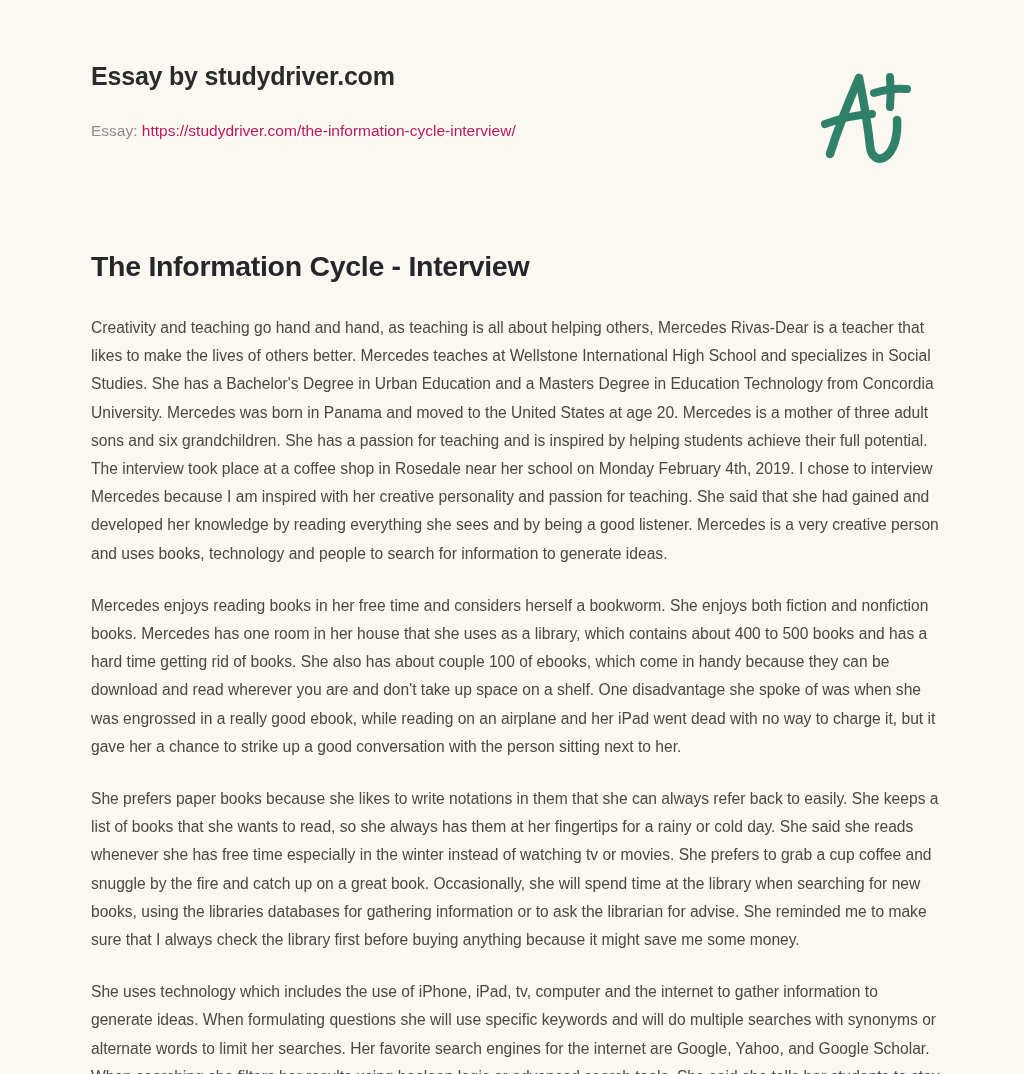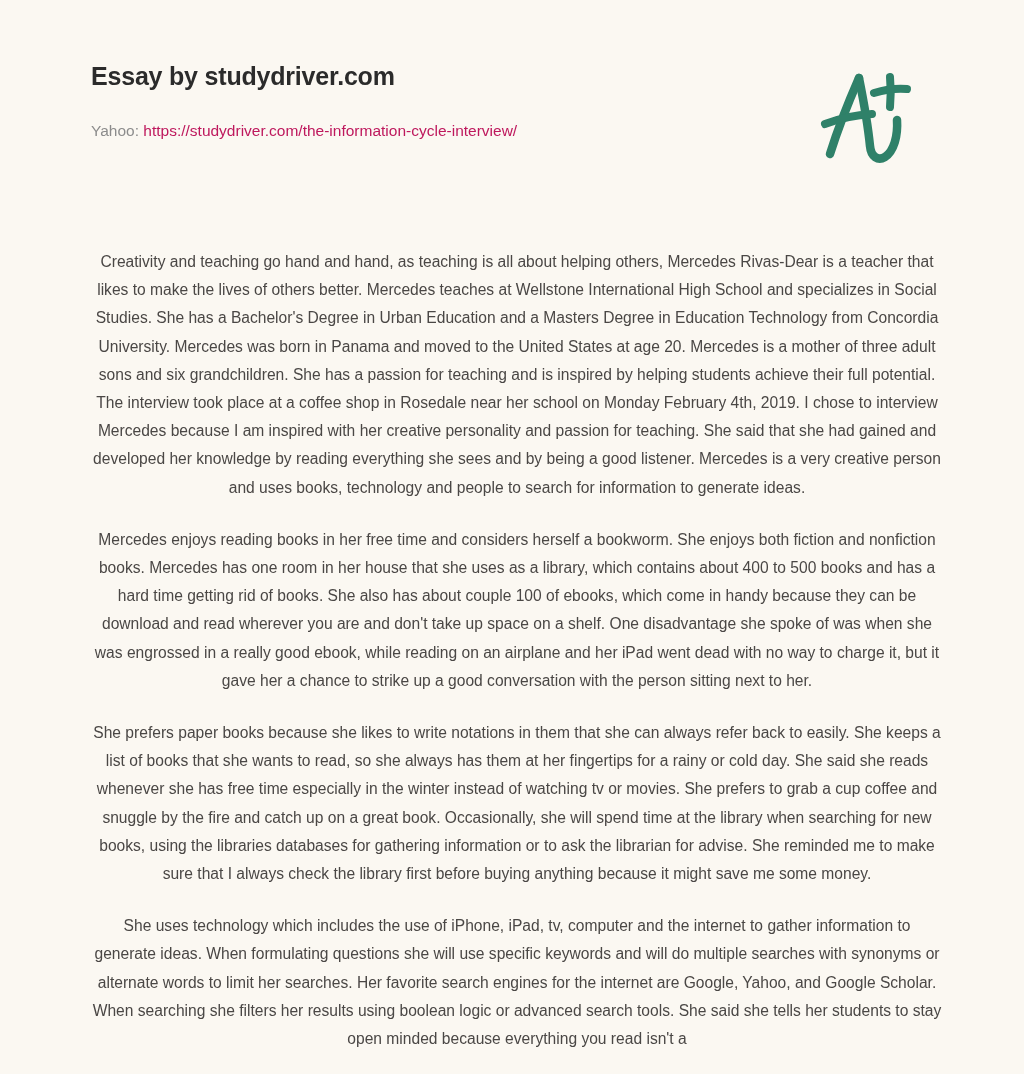--- a/index.html
+++ b/index.html
@@ -93,37 +93,37 @@
     margin: 0 0 30px 0;
     line-height: 36px;
     letter-spacing: -0.3px;
   }
 
   .body-text p {
     margin: 0 0 24px 0;
     font-size: 15.6px;
     line-height: 28.2px;
     color: #4a4745;
-    text-align: center;
+    text-align: left;
   }
   .body-text p:last-child {
     margin-bottom: 0;
   }
 </style>
 </head>
 <body>
 
 <div class="page">
 
   <div class="header">
 
     <div class="brand-title">Essay by studydriver.com</div>
 
     <div class="source-line">
-      <span class="source-label">Yahoo:</span>
+      <span class="source-label">Essay:</span>
       <a class="source-url" href="#">https://studydriver.com/the-information-cycle-interview/</a>
     </div>
 
     <div class="logo">
       <svg viewBox="0 0 104 100" xmlns="http://www.w3.org/2000/svg">
         <g fill="none" stroke="#2f8169" stroke-linecap="round" stroke-linejoin="round">
 
           <path d="M47 10 C 40 26, 28 54, 18 86" stroke-width="8.5"></path>
 
           <path d="M47 10 C 51 30, 56 58, 58 78 C 59 89, 66 93, 73 89 C 82 83, 86 68, 85 52" stroke-width="8.5"></path>
@@ -134,20 +134,21 @@
 
           <path d="M78 9 C 79 19, 79 29, 78 39" stroke-width="8"></path>
         </g>
       </svg>
     </div>
 
   </div>
 
   <div class="article">
 
+    <h1 class="essay-title">The Information Cycle - Interview</h1>
 
     <div class="body-text">
       <p>Creativity and teaching go hand and hand, as teaching is all about helping others, Mercedes Rivas-Dear is a teacher that likes to make the lives of others better. Mercedes teaches at Wellstone International High School and specializes in Social Studies. She has a Bachelor's Degree in Urban Education and a Masters Degree in Education Technology from Concordia University. Mercedes was born in Panama and moved to the United States at age 20. Mercedes is a mother of three adult sons and six grandchildren. She has a passion for teaching and is inspired by helping students achieve their full potential. The interview took place at a coffee shop in Rosedale near her school on Monday February 4th, 2019. I chose to interview Mercedes because I am inspired with her creative personality and passion for teaching. She said that she had gained and developed her knowledge by reading everything she sees and by being a good listener. Mercedes is a very creative person and uses books, technology and people to search for information to generate ideas.</p>
       <p>Mercedes enjoys reading books in her free time and considers herself a bookworm. She enjoys both fiction and nonfiction books. Mercedes has one room in her house that she uses as a library, which contains about 400 to 500 books and has a hard time getting rid of books. She also has about couple 100 of ebooks, which come in handy because they can be download and read wherever you are and don't take up space on a shelf. One disadvantage she spoke of was when she was engrossed in a really good ebook, while reading on an airplane and her iPad went dead with no way to charge it, but it gave her a chance to strike up a good conversation with the person sitting next to her.</p>
       <p>She prefers paper books because she likes to write notations in them that she can always refer back to easily. She keeps a list of books that she wants to read, so she always has them at her fingertips for a rainy or cold day. She said she reads whenever she has free time especially in the winter instead of watching tv or movies. She prefers to grab a cup coffee and snuggle by the fire and catch up on a great book. Occasionally, she will spend time at the library when searching for new books, using the libraries databases for gathering information or to ask the librarian for advise. She reminded me to make sure that I always check the library first before buying anything because it might save me some money.</p>
       <p>She uses technology which includes the use of iPhone, iPad, tv, computer and the internet to gather information to generate ideas. When formulating questions she will use specific keywords and will do multiple searches with synonyms or alternate words to limit her searches. Her favorite search engines for the internet are Google, Yahoo, and Google Scholar. When searching she filters her results using boolean logic or advanced search tools. She said she tells her students to stay open minded because everything you read isn't a</p>
     </div>
 
   </div>
 

